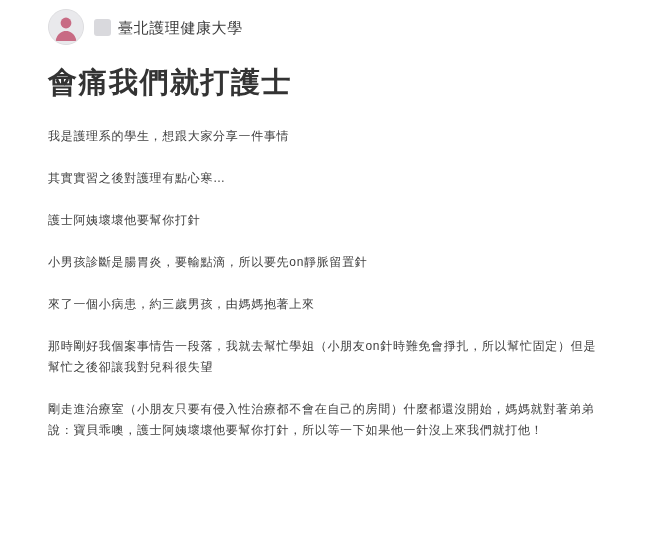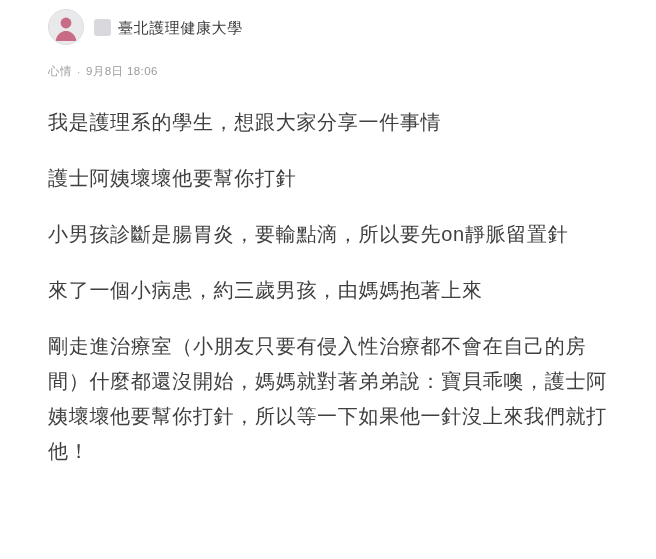--- a/index.html
+++ b/index.html
@@ -93,21 +93,21 @@
     margin: 0 5px;
     color: #b5b5ba;
   }
   .post-meta .date {
     color: #9a9aa0;
   }
 
   
   .post-body {
     margin-top: 26px;
-    font-size: 20px;
+    font-size: 12px;
     line-height: 1.75;
     color: #3f3f3f;
     letter-spacing: 0.7px;
   }
   .post-body p {
     margin: 0 0 21px 0;
   }
   .post-body p:last-child {
     margin-bottom: 16px;
   }
@@ -134,29 +134,27 @@
         <circle cx="17" cy="13" r="5.4" fill="#c86b84"></circle>
         <path d="M6.5 31 C8 23.5 13 21 17 21 C21 21 26 23.5 27.5 31 Z" fill="#c86b84"></path>
       </svg>
     </div>
     <div class="school-wrap">
       <div class="school-badge"></div>
       <div class="school-name">臺北護理健康大學</div>
     </div>
   </div>
 
+  <h1 class="post-title">會痛我們就打護士</h1>
 
-  <div class="post-meta">
-    <span class="mood">心情</span>
-    <span class="sep">·</span>
-    <span class="date">9月8日 18:06</span>
-  </div>
 
   <div class="post-body">
     <p>我是護理系的學生，想跟大家分享一件事情</p>
+    <p>其實實習之後對護理有點心寒…</p>
     <p>護士阿姨壞壞他要幫你打針</p>
     <p>小男孩診斷是腸胃炎，要輸點滴，所以要先on靜脈留置針</p>
     <p>來了一個小病患，約三歲男孩，由媽媽抱著上來</p>
+    <p>那時剛好我個案事情告一段落，我就去幫忙學姐（小朋友on針時難免會掙扎，所以幫忙固定）但是幫忙之後卻讓我對兒科很失望</p>
     <p>剛走進治療室（小朋友只要有侵入性治療都不會在自己的房間）什麼都還沒開始，媽媽就對著弟弟說：寶貝乖噢，護士阿姨壞壞他要幫你打針，所以等一下如果他一針沒上來我們就打他！</p>
   </div>
 
   <div class="bottom-fade"></div>
 </div>
 
 </body></html>

